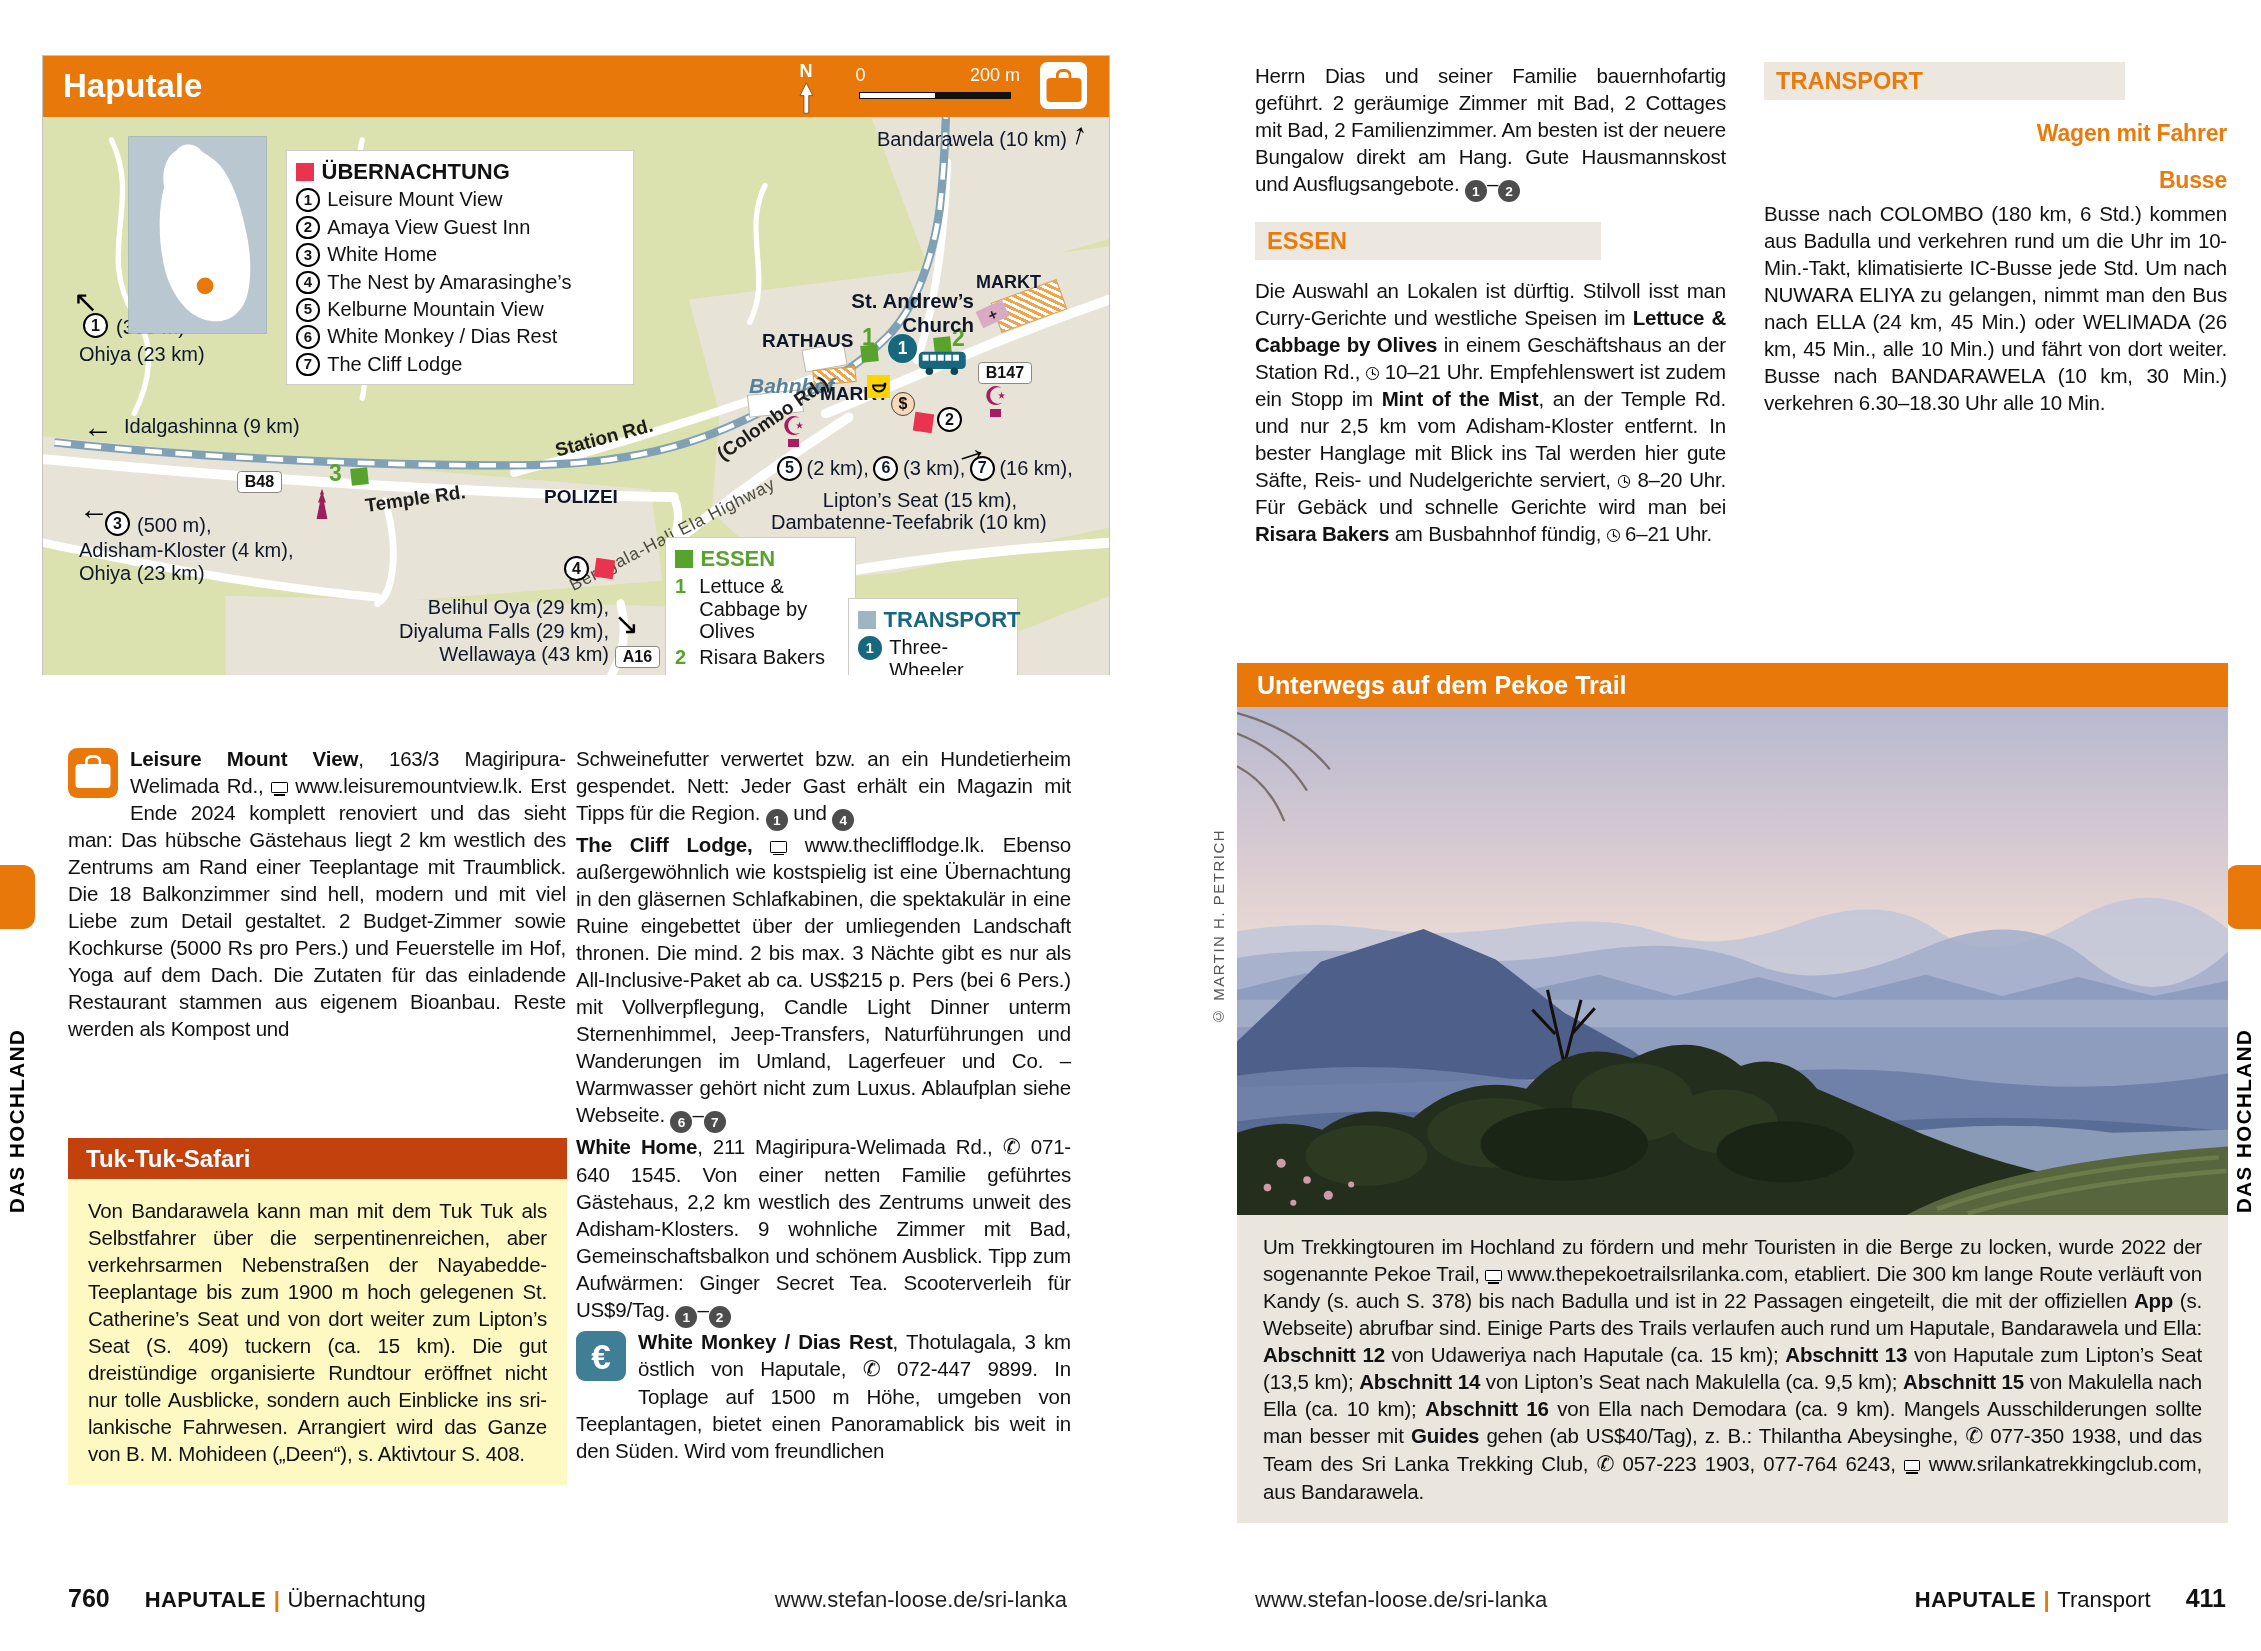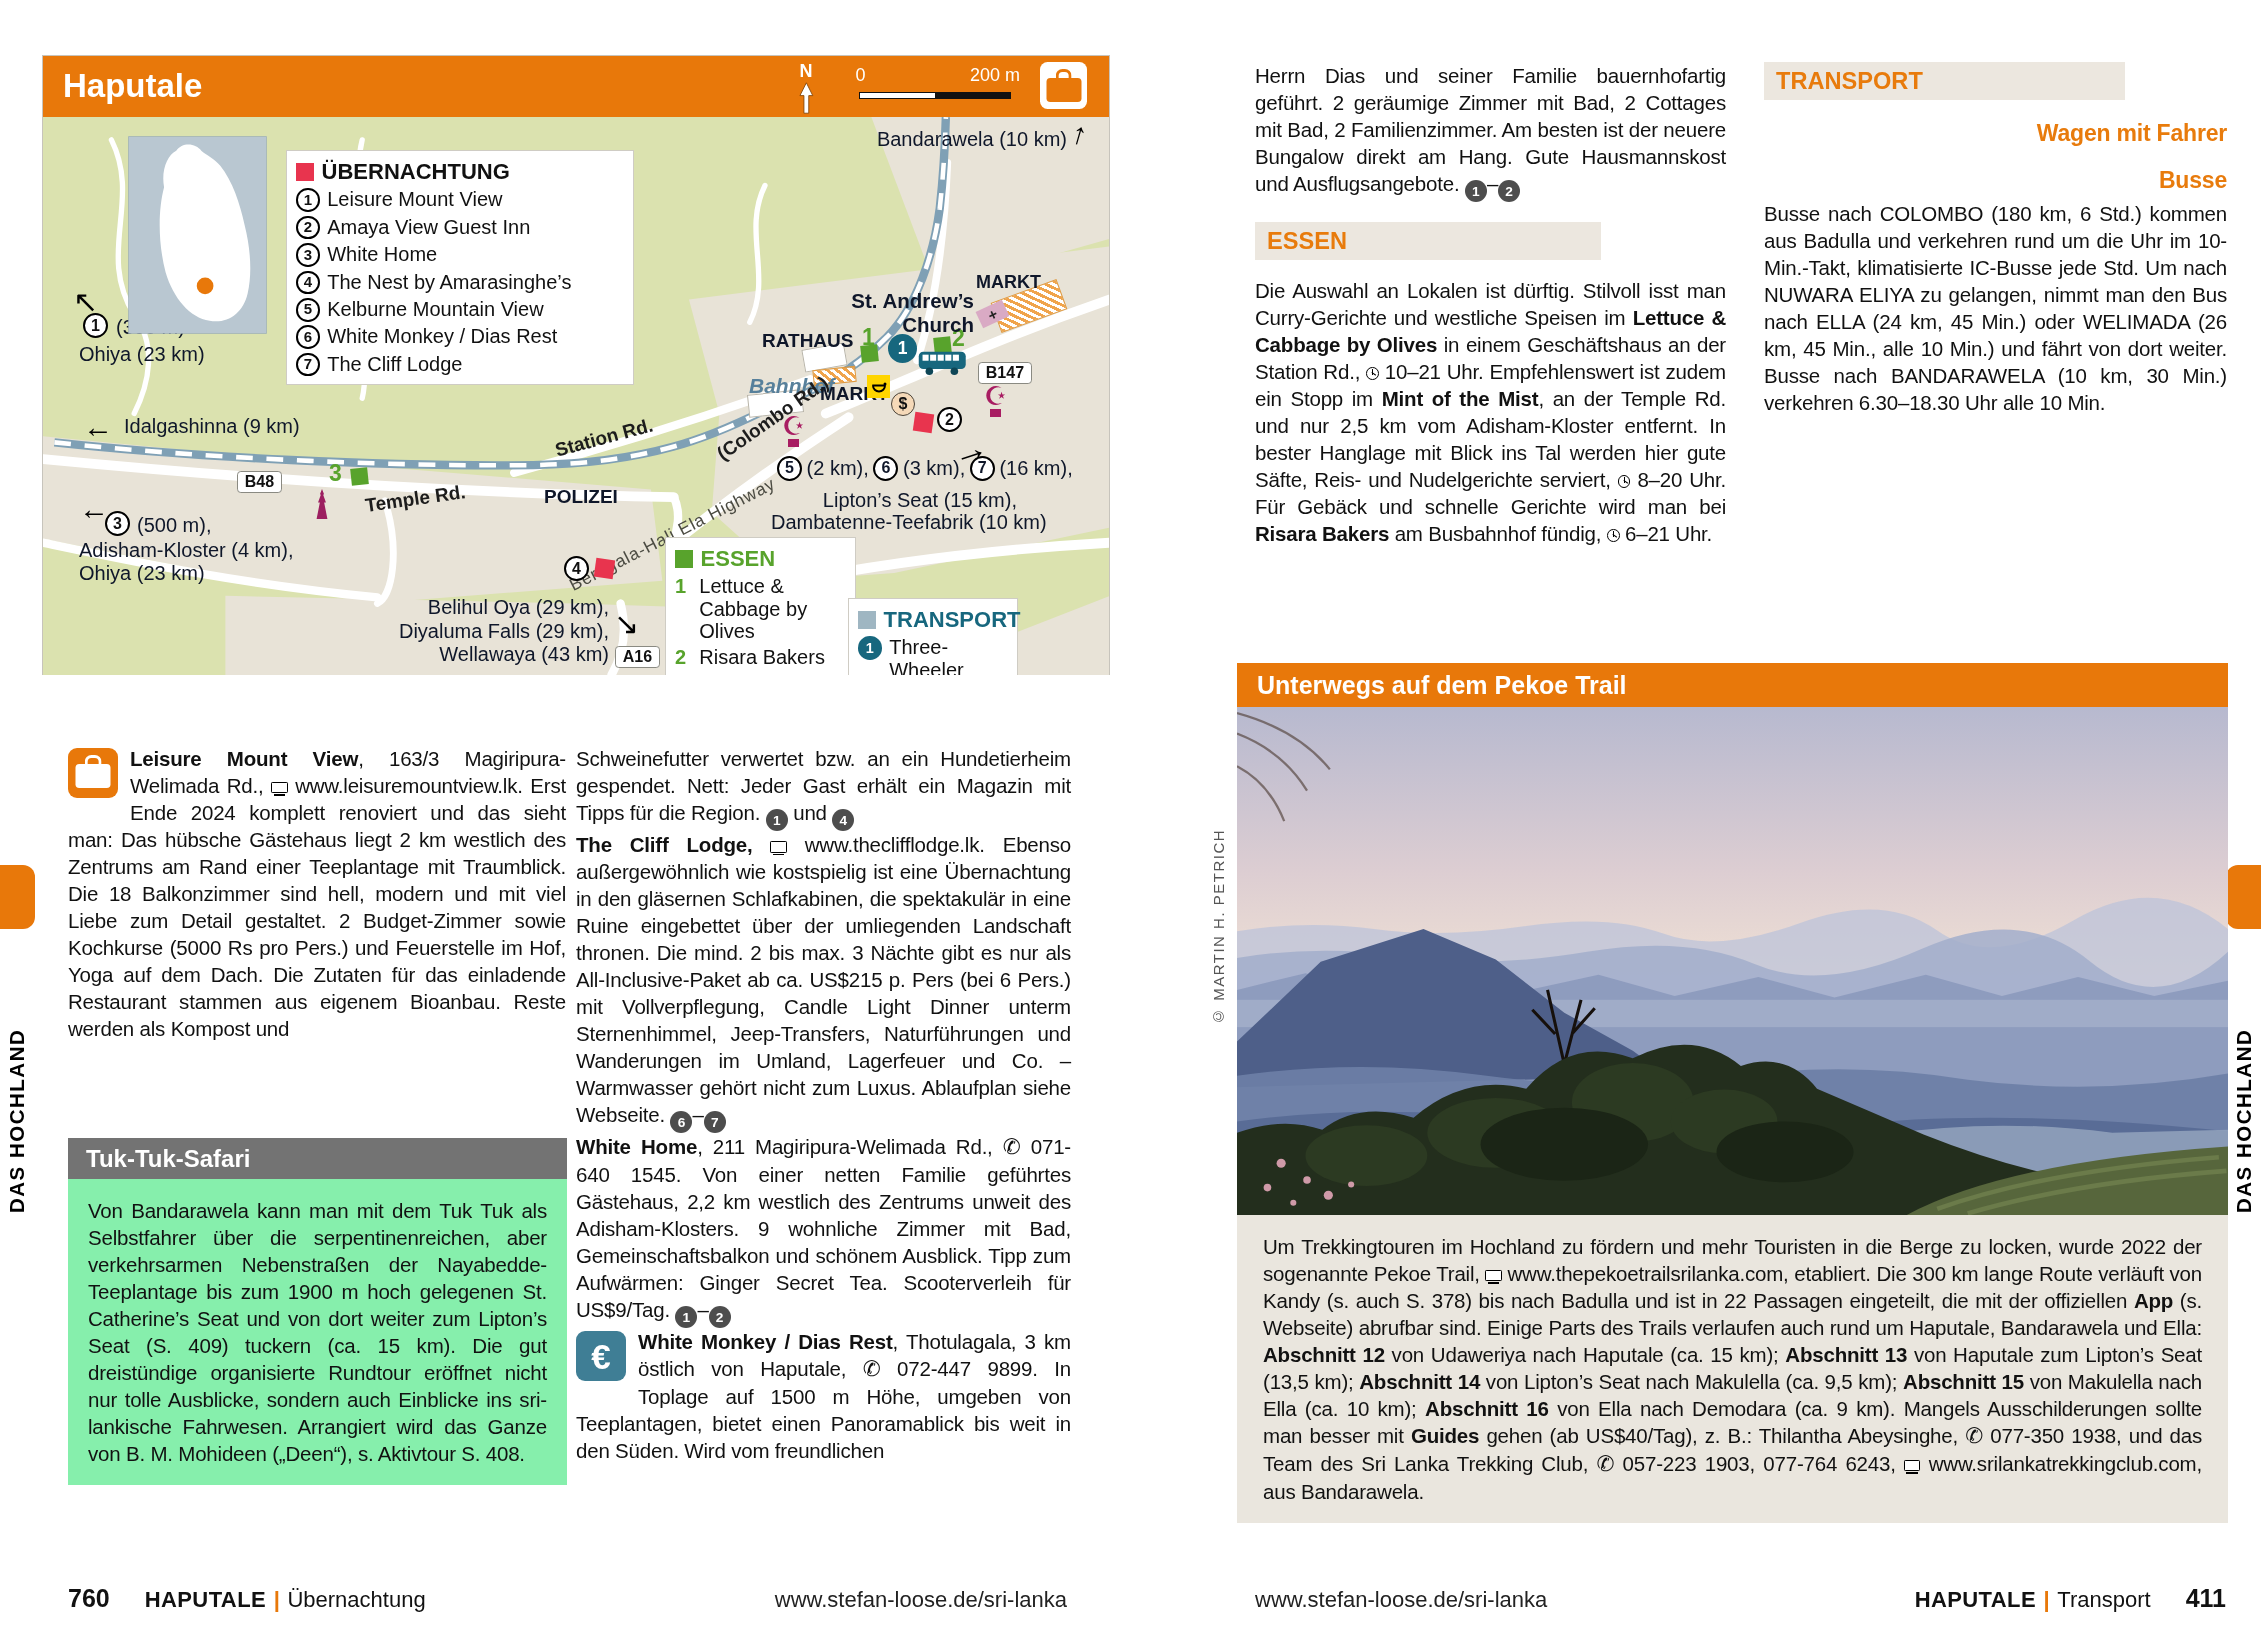--- a/index.html
+++ b/index.html
@@ -111,22 +111,22 @@
   .suitcase.inv::before{border-color:#e8780a;}
   .suitcase.inv::after{background:#e8780a;}
   .map-case .suitcase{float:none;width:47px;height:47px;margin:0;}
   .euro{background:#3f7e95;color:#fff;display:flex;align-items:center;justify-content:center;font-size:35px;font-weight:bold;}
 
   .secbar{height:38px;background:#ece7df;color:#e87b0c;font-weight:bold;font-size:23.6px;display:flex;align-items:center;
           padding-left:12px;box-sizing:border-box;margin:20px 0 16.7px 0;letter-spacing:0;}
   .subhead{color:#e87b0c;font-weight:bold;font-size:23px;margin:20px 0 6px 0;text-align:right;}
 
   .tuktuk{position:absolute;left:68px;top:1138px;width:499px;}
-  .tt-title{height:41px;background:#737373;color:#fff;font-weight:bold;font-size:24px;display:flex;align-items:center;padding-left:18px;}
-  .tt-body{background:#86efac;padding:18px 20px;font-size:20.5px;line-height:27px;text-align:justify;letter-spacing:-0.2px;}
+  .tt-title{height:41px;background:#c2410c;color:#fff;font-weight:bold;font-size:24px;display:flex;align-items:center;padding-left:18px;}
+  .tt-body{background:#fef9c3;padding:18px 20px;font-size:20.5px;line-height:27px;text-align:justify;letter-spacing:-0.2px;}
 
   .pekoe{position:absolute;left:1237px;top:663px;width:991px;}
   .pk-title{height:44px;background:#e8780a;color:#fff;font-weight:bold;font-size:25px;display:flex;align-items:center;padding-left:20px;}
   .pk-photo{width:991px;height:508px;overflow:hidden;}
   .pk-body{background:#eae6de;padding:18px 26px;font-size:20.5px;line-height:27px;text-align:justify;letter-spacing:-0.2px;}
   .credit{position:absolute;left:1210px;top:752px;height:350px;width:20px;writing-mode:vertical-rl;transform:rotate(180deg);
           font-size:15px;color:#555;letter-spacing:1.5px;text-align:center;}
 
   .footer{position:absolute;top:1584px;display:flex;justify-content:space-between;align-items:baseline;font-size:22px;}
   .footerL{left:68px;width:999px;}

